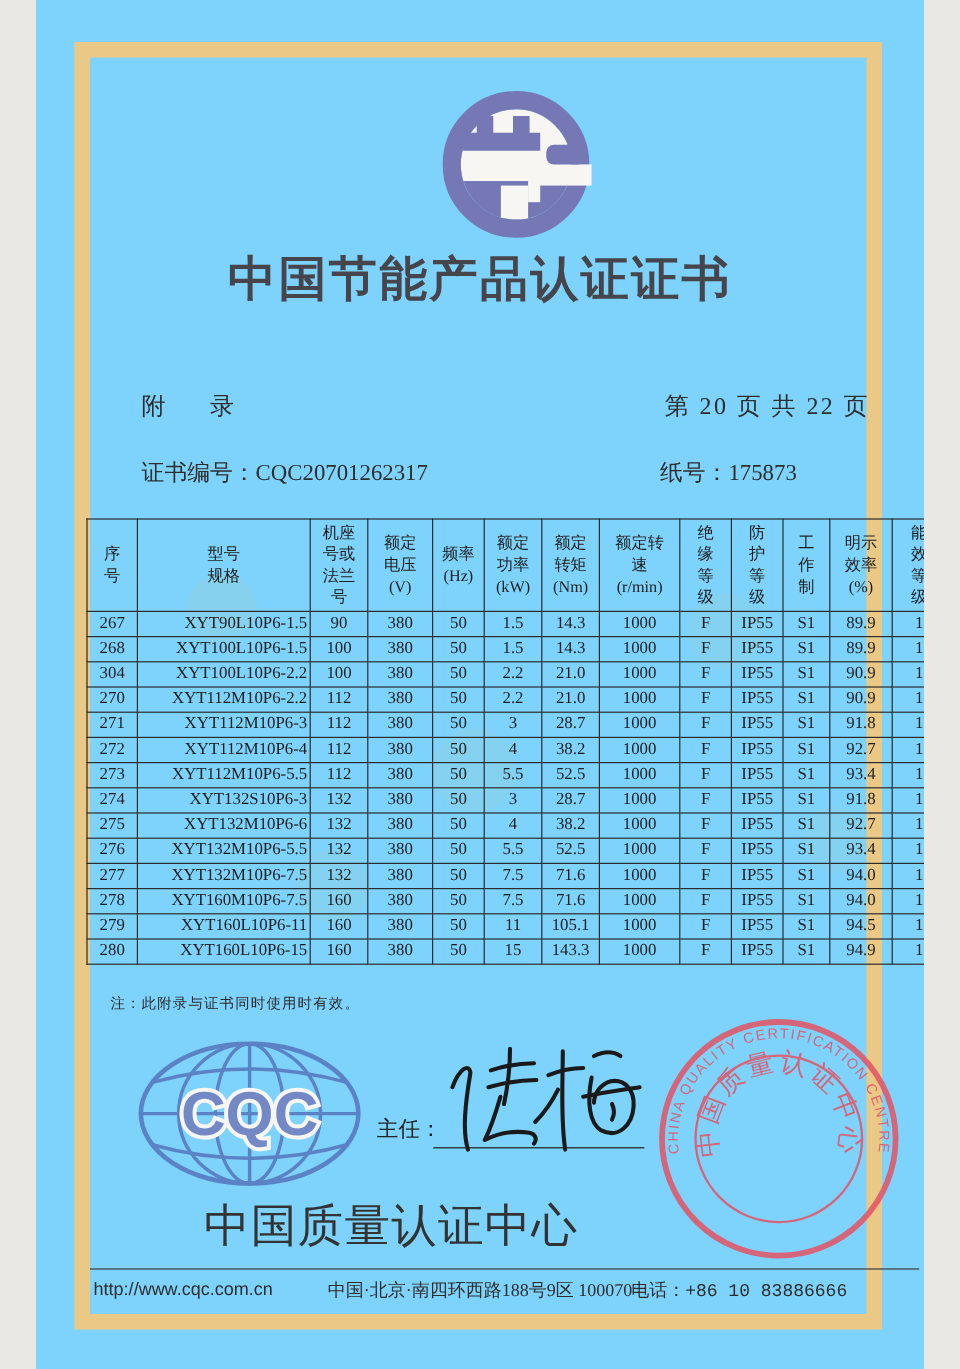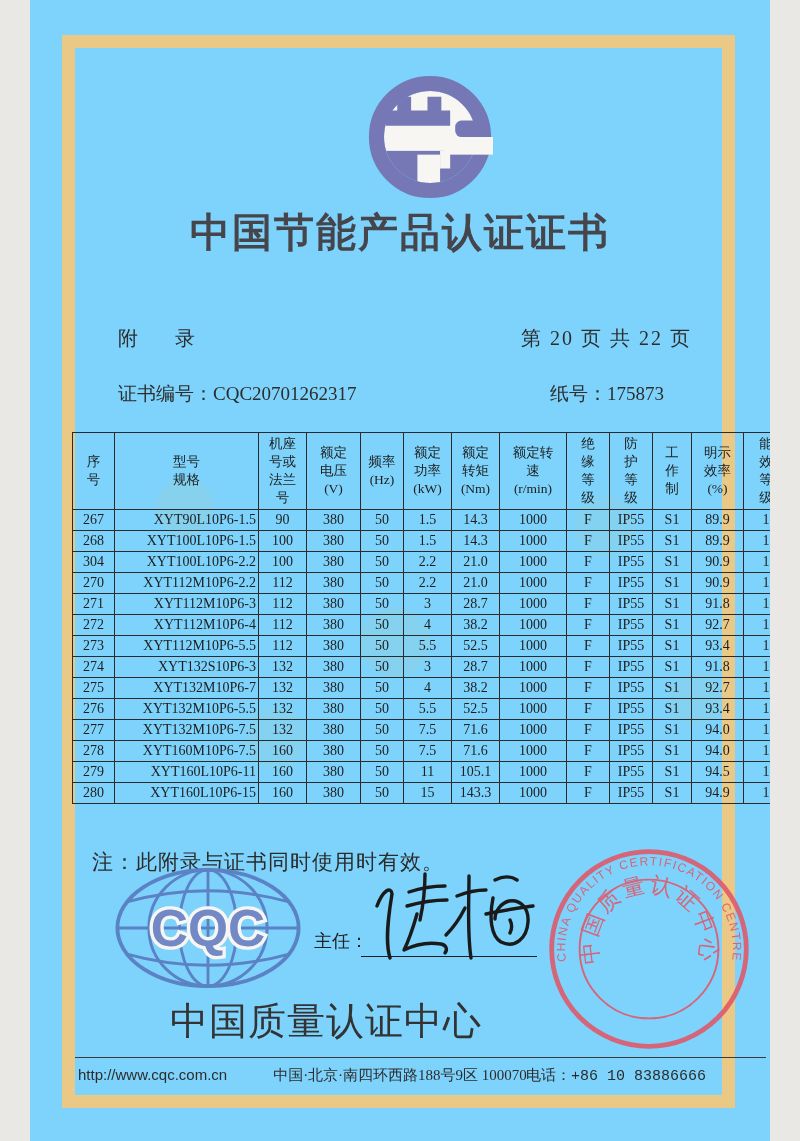--- a/index.html
+++ b/index.html
@@ -23,41 +23,41 @@
       radial-gradient(circle at 28% 80%, rgba(170,200,175,.15) 0 30px, transparent 32px);
   }
   .logo-energy{position:absolute;left:337px;top:73px;width:126px;height:128px;}
   .title{
     position:absolute;left:0;top:205px;width:100%;text-align:center;
     font-family:"Liberation Sans","DejaVu Sans",sans-serif;
     font-size:40px;font-weight:bold;color:#45454b;letter-spacing:2px;white-space:nowrap;
   }
   .meta-row1{position:absolute;top:325px;left:0;width:100%;font-size:20px;color:#2d2d2d;}
   .appendix{position:absolute;left:88px;top:0;white-space:pre;letter-spacing:1px;}
-  .pageinfo{position:absolute;left:491px;top:0;letter-spacing:2px;}
+  .pageinfo{position:absolute;left:524px;top:0;letter-spacing:2px;}
   .meta-row2{position:absolute;top:381px;left:0;width:100%;font-size:19px;color:#2d2d2d;}
   .certno{position:absolute;left:88px;top:0;}
   .paperno{position:absolute;left:520px;top:0;}
 
   table.spec{
     position:absolute;left:42px;top:432px;width:716px;
     border-collapse:collapse;table-layout:fixed;
     font-size:14px;color:#1d1d1d;
   }
   table.spec th,table.spec td{
     border:1.4px solid #2b2b2b;text-align:center;vertical-align:middle;
     padding:0 2px;overflow:hidden;
   }
   table.spec th{
     height:76px;font-weight:normal;font-size:13.5px;line-height:1.35;
     white-space:pre-line;
   }
   table.spec td{height:20px;font-size:14px;}
   table.spec td.model{text-align:right;padding-left:8px;font-family:"Liberation Serif",serif;}
-  .note{position:absolute;left:62px;top:848px;font-size:21px;color:#2b2b2b;letter-spacing:1px;}
+  .note{position:absolute;left:62px;top:828px;font-size:12px;color:#2b2b2b;letter-spacing:1px;}
 
   .cqc-logo{position:absolute;left:82px;top:866px;width:192px;height:124px;}
   .director{position:absolute;left:284px;top:929px;font-size:18px;
     font-family:"Liberation Sans","DejaVu Sans",sans-serif;color:#222;}
   .signature{position:absolute;left:335px;top:864px;width:172px;height:96px;}
   .sig-line{position:absolute;left:331px;top:956px;width:176px;border-bottom:1.6px solid #1c1c1c;}
   .stamp{position:absolute;left:513px;top:843px;width:212px;height:212px;opacity:.88;}
   .center-name{
     position:absolute;left:0;top:996px;width:70%;margin-left:5%;text-align:center;
     font-family:"Liberation Sans","DejaVu Sans",sans-serif;
@@ -281,21 +281,21 @@
           <td>28.7</td>
           <td>1000</td>
           <td>F</td>
           <td>IP55</td>
           <td>S1</td>
           <td>91.8</td>
           <td>1</td>
         </tr>
         <tr>
           <td>275</td>
-          <td class="model">XYT132M10P6-7</td>
+          <td class="model">XYT132M10P6-6</td>
           <td>132</td>
           <td>380</td>
           <td>50</td>
           <td>4</td>
           <td>38.2</td>
           <td>1000</td>
           <td>F</td>
           <td>IP55</td>
           <td>S1</td>
           <td>92.7</td>

